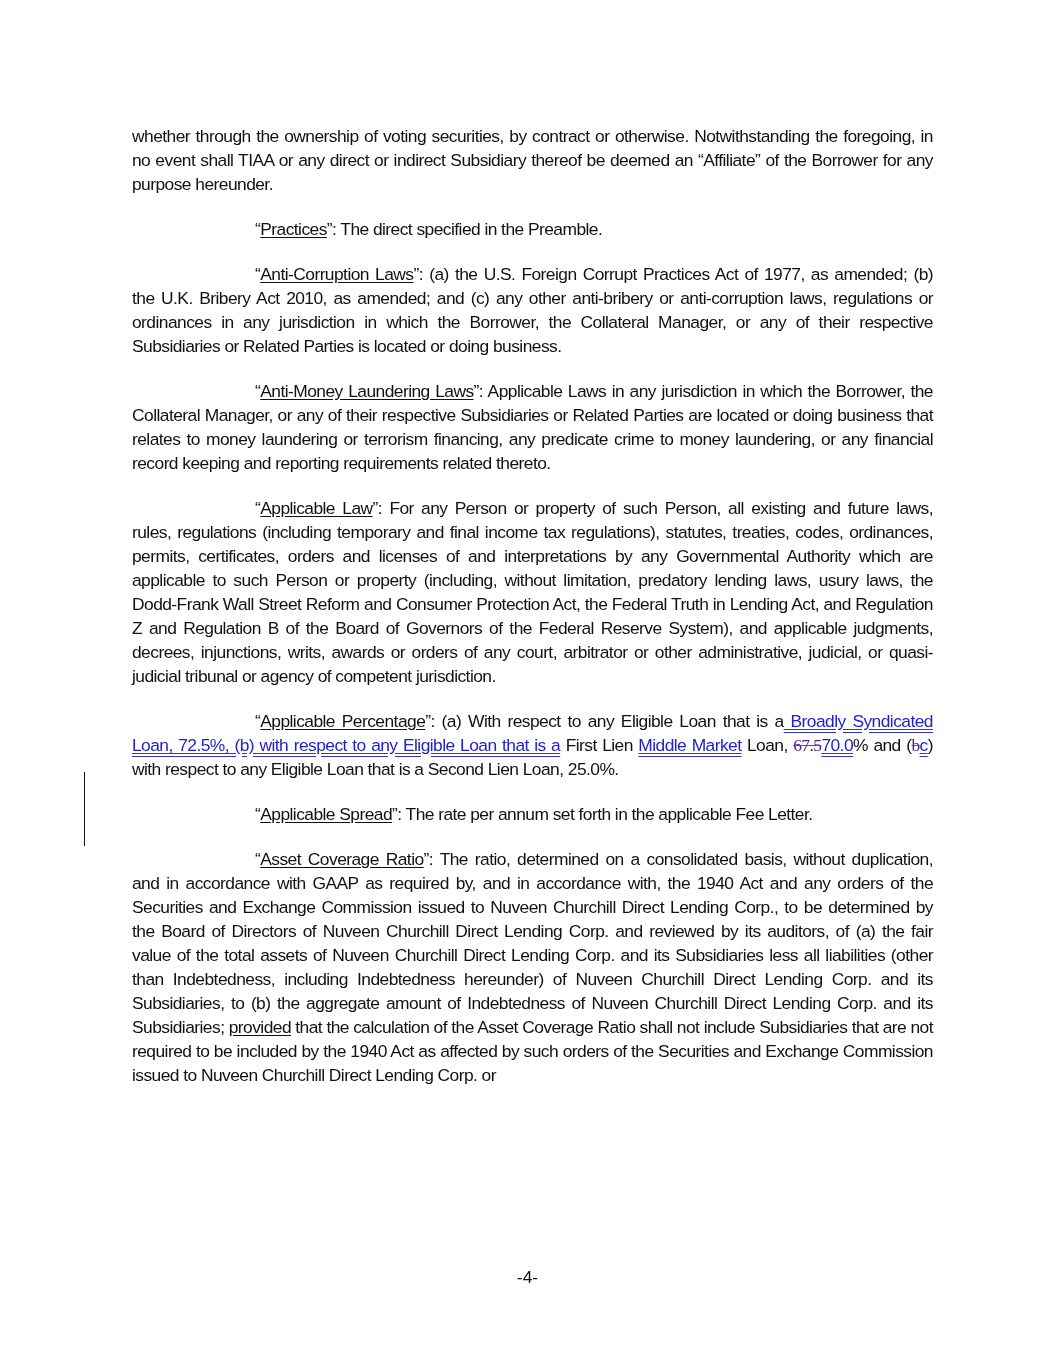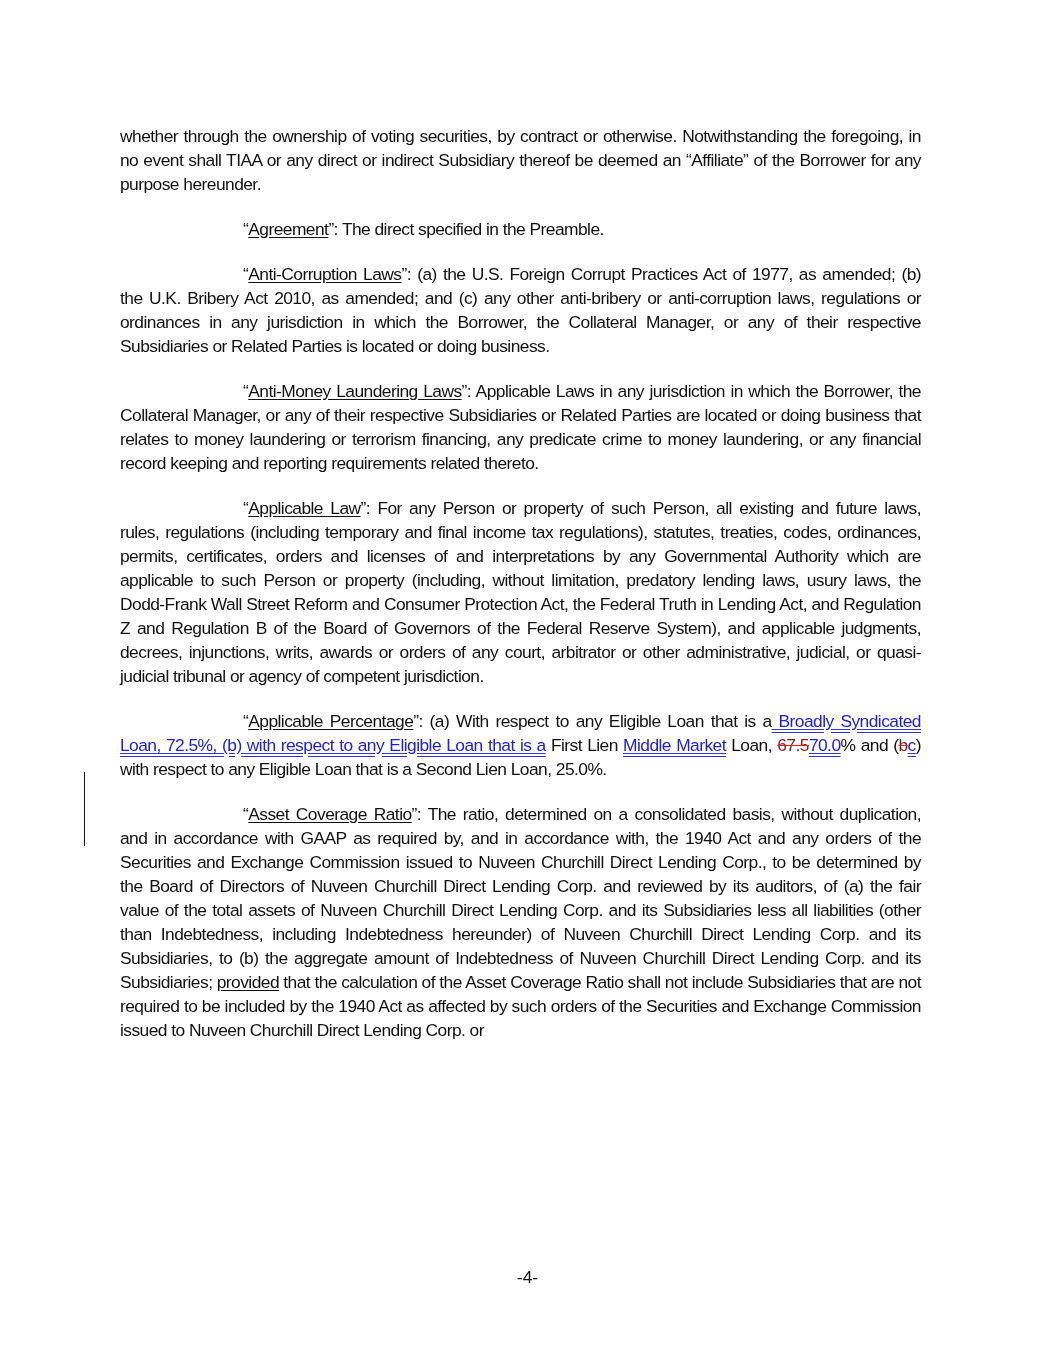--- a/index.html
+++ b/index.html
@@ -10,21 +10,21 @@
     body {
       width: 1055px;
       height: 1365px;
       position: relative;
       overflow: hidden;
       font-family: "Liberation Sans", sans-serif;
       color: #111111;
     }
     .page {
       position: absolute;
-      left: 120px;
+      left: 132px;
       top: 124px;
       width: 801px;
     }
     .para {
       font-size: 17.4px;
       line-height: 24px;
       text-align: justify;
       margin: 0 0 21px 0;
       letter-spacing: -0.55px;
       word-spacing: 0px;
@@ -37,23 +37,24 @@
       text-decoration: underline;
       text-underline-offset: 2px;
     }
     .ins {
       color: #2222cc;
       text-decoration: underline double;
       text-decoration-color: #3333cc;
       text-underline-offset: 2px;
     }
     .del {
-      color: #7f1d1d;
+      color: #4c1d95;
       text-decoration: line-through;
       text-decoration-color: #e02020;
+      font-family: Liberation Serif, serif;
     }
     .change-bar {
       position: absolute;
       left: 84px;
       top: 772px;
       width: 1px;
       height: 74px;
       background: #111111;
     }
     .page-number {
@@ -72,39 +73,42 @@
 
 <div class="change-bar"></div>
 
 <div class="page">
 
   <p class="para p1">
     <span>whether through the ownership of voting securities, by contract or otherwise.  Notwithstanding the foregoing, in no event shall TIAA or any direct or indirect Subsidiary thereof be deemed an “Affiliate” of the Borrower for any purpose hereunder.</span>
   </p>
 
   <p class="para indent">
-    <span>“</span><span class="term">Agreement</span><span>”: </span><span>The direct specified in the Preamble.</span>
+    <span>“</span><span class="term">Practices</span><span>”: </span><span>The direct specified in the Preamble.</span>
   </p>
 
   <p class="para indent">
     <span>“</span><span class="term">Anti-Corruption Laws</span><span>”:  </span><span>(a) the U.S. Foreign Corrupt Practices Act of 1977, as amended; (b) the U.K. Bribery Act 2010, as amended; and (c) any other anti-bribery or anti-corruption laws, regulations or ordinances in any jurisdiction in which the Borrower, the Collateral Manager, or any of their respective Subsidiaries or Related Parties is located or doing business.</span>
   </p>
 
   <p class="para indent">
     <span>“</span><span class="term">Anti-Money Laundering Laws</span><span>”:  </span><span>Applicable Laws in any jurisdiction in which the Borrower, the Collateral Manager, or any of their respective Subsidiaries or Related Parties are located or doing business that relates to money laundering or terrorism financing, any predicate crime to money laundering, or any financial record keeping and reporting requirements related thereto.</span>
   </p>
 
   <p class="para indent">
     <span>“</span><span class="term">Applicable Law</span><span>”:  </span><span>For any Person or property of such Person, all existing and future laws, rules, regulations (including temporary and final income tax regulations), statutes, treaties, codes, ordinances, permits, certificates, orders and licenses of and interpretations by any Governmental Authority which are applicable to such Person or property (including, without limitation, predatory lending laws, usury laws, the Dodd-Frank Wall Street Reform and Consumer Protection Act, the Federal Truth in Lending Act, and Regulation Z and Regulation B of the Board of Governors of the Federal Reserve System), and applicable judgments, decrees, injunctions, writs, awards or orders of any court, arbitrator or other administrative, judicial, or quasi-judicial tribunal or agency of competent jurisdiction.</span>
   </p>
 
   <p class="para indent">
     <span>“</span><span class="term">Applicable Percentage</span><span>”:  </span><span>(a) With respect to any Eligible Loan that is a</span><span class="ins"> Broadly Syndicated Loan, 72.5%, (b) with respect to any Eligible Loan that is a</span><span> First Lien </span><span class="ins">Middle Market</span><span> Loan, </span><span class="del">67.5</span><span class="ins">70.0</span><span>% and (</span><span class="del">b</span><span class="ins">c</span><span>) with respect to any Eligible Loan that is a Second Lien Loan, 25.0%.</span>
   </p>
 
+  <p class="para indent">
+    <span>“</span><span class="term">Applicable Spread</span><span>”:  </span><span>The rate per annum set forth in the applicable Fee Letter.</span>
+  </p>
 
 
   <p class="para indent">
     <span>“</span><span class="term">Asset Coverage Ratio</span><span>”:  </span><span>The ratio, determined on a consolidated basis, without duplication, and in accordance with GAAP as required by, and in accordance with, the 1940 Act and any orders of the Securities and Exchange Commission issued to Nuveen Churchill Direct Lending Corp., to be determined by the Board of Directors of Nuveen Churchill Direct Lending Corp. and reviewed by its auditors, of (a) the fair value of the total assets of Nuveen Churchill Direct Lending Corp. and its Subsidiaries less all liabilities (other than Indebtedness, including Indebtedness hereunder) of Nuveen Churchill Direct Lending Corp. and its Subsidiaries, to (b) the aggregate amount of Indebtedness of Nuveen Churchill Direct Lending Corp. and its Subsidiaries; </span><span class="term">provided</span><span> that the calculation of the Asset Coverage Ratio shall not include Subsidiaries that are not required to be included by the 1940 Act as affected by such orders of the Securities and Exchange Commission issued to Nuveen Churchill Direct Lending Corp. or</span>
   </p>
 
 </div>
 
 <div class="page-number">-4-</div>
 

